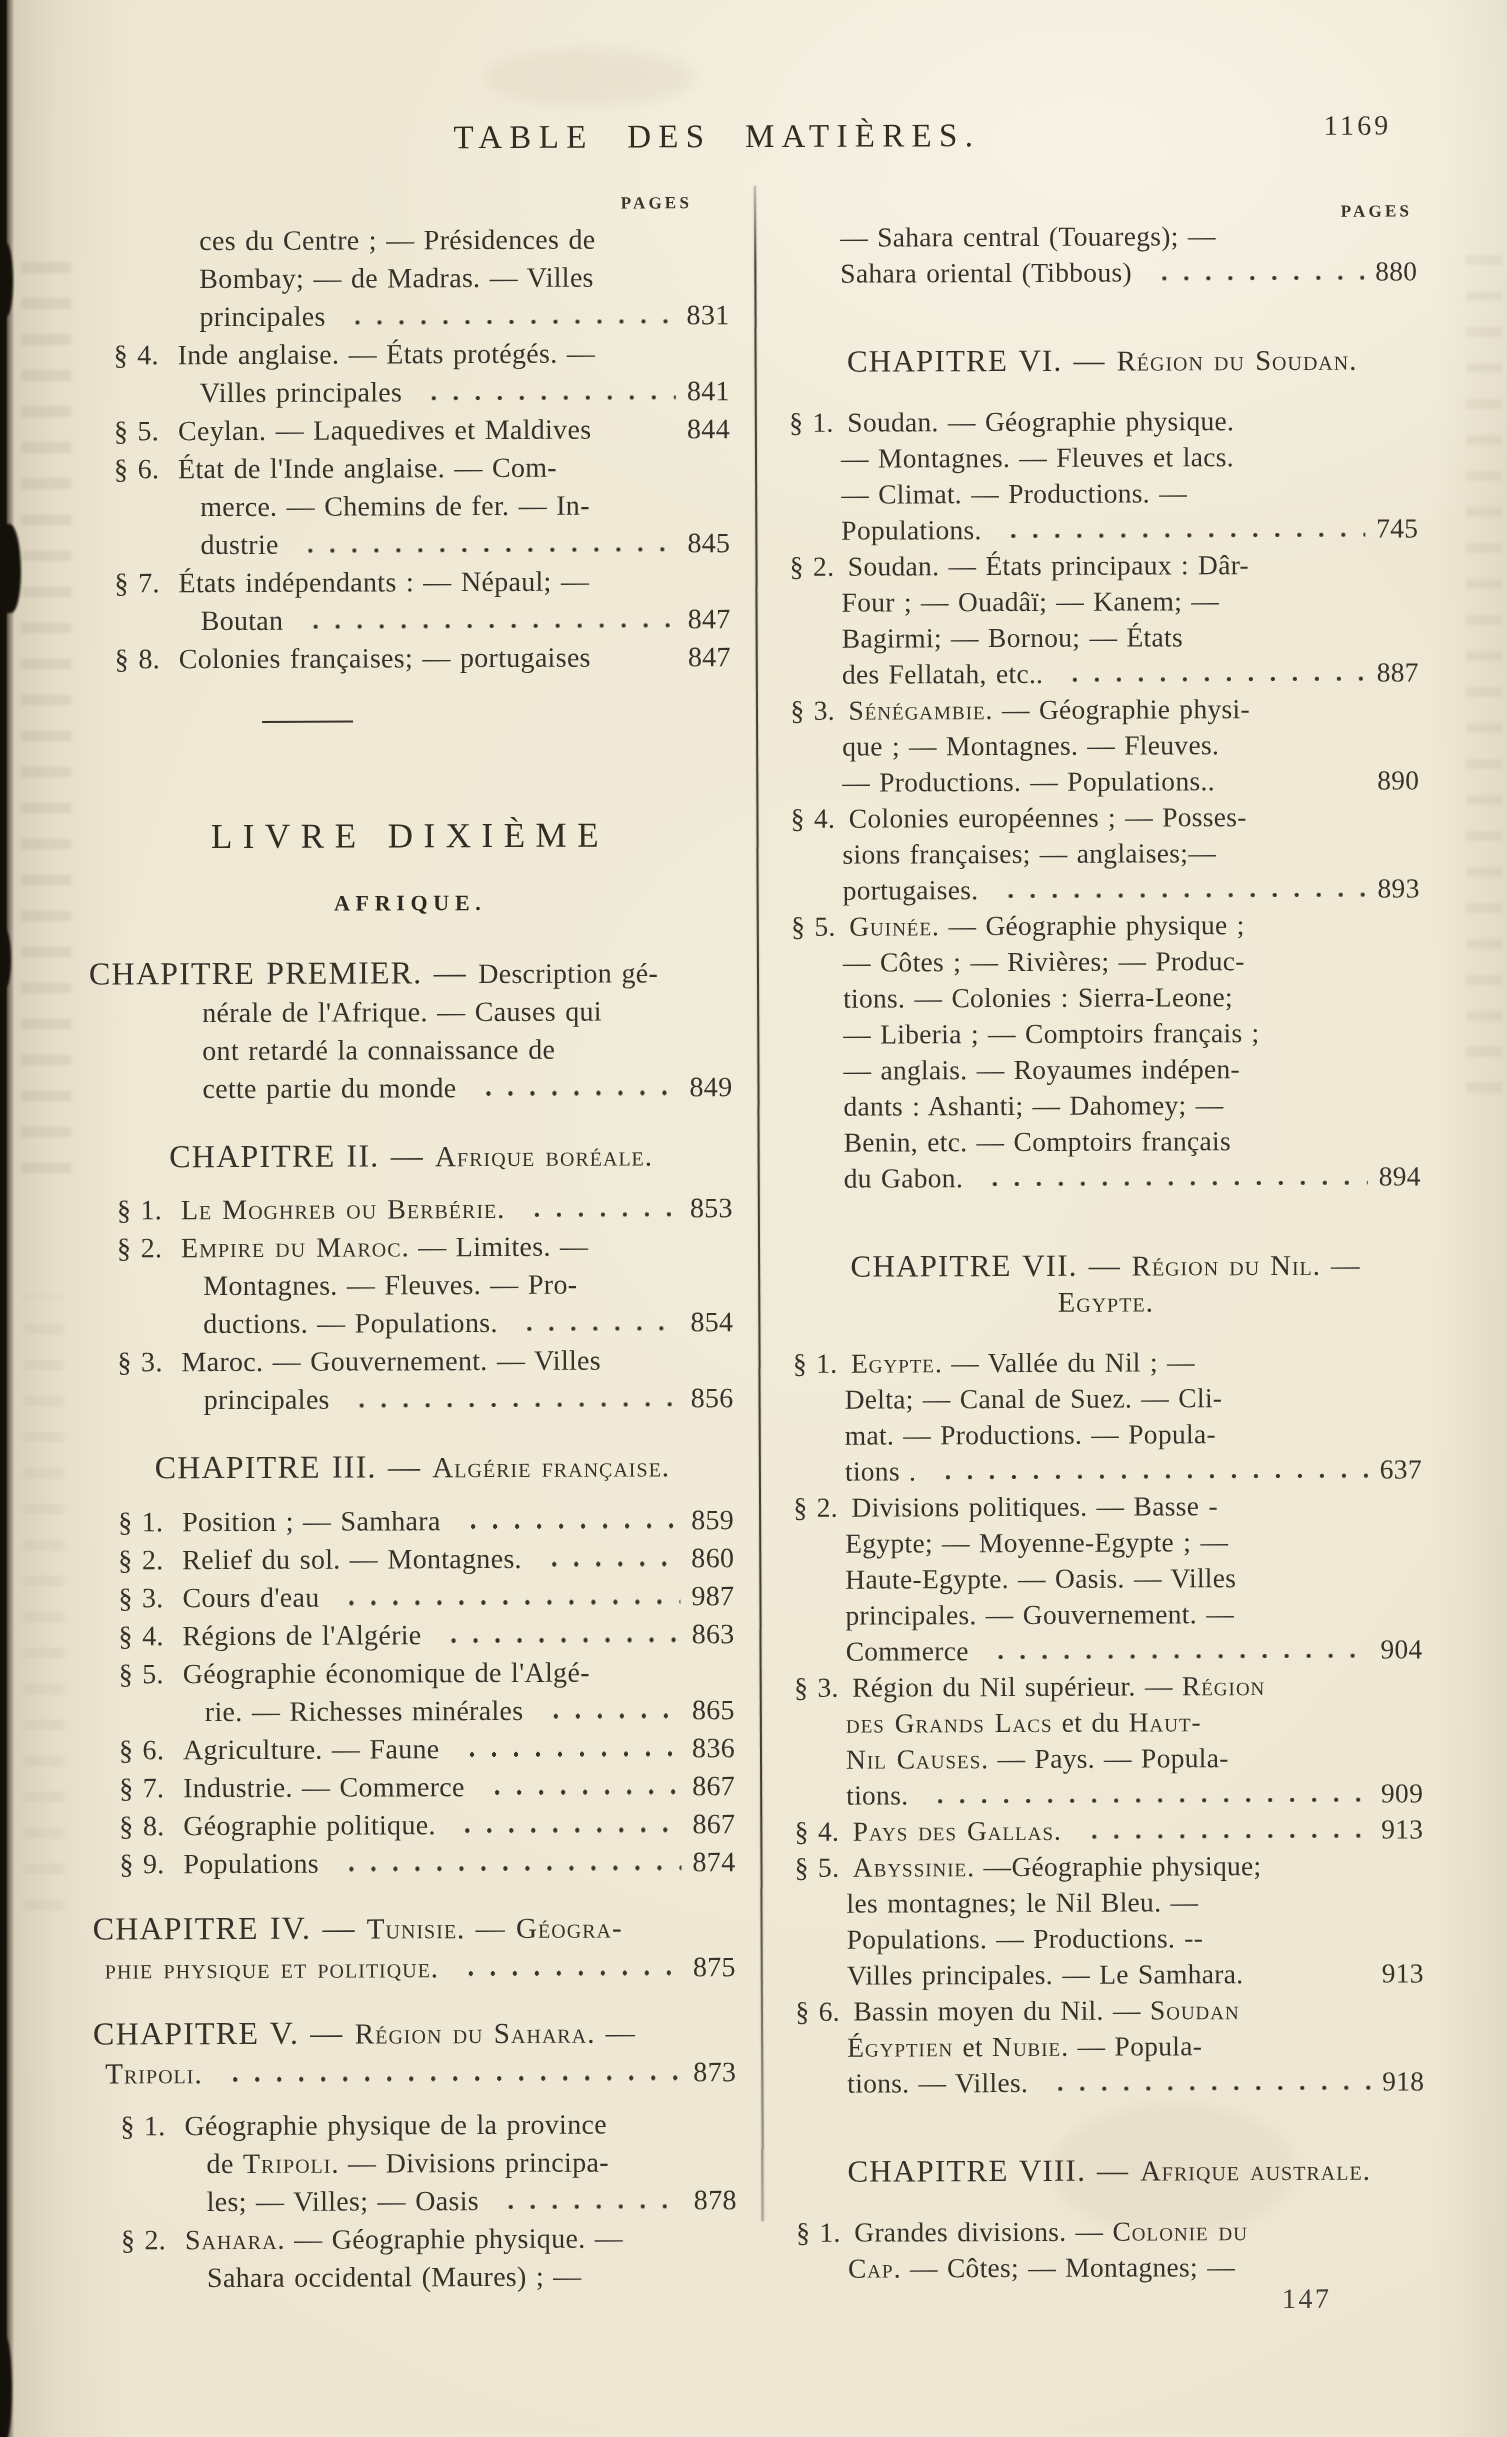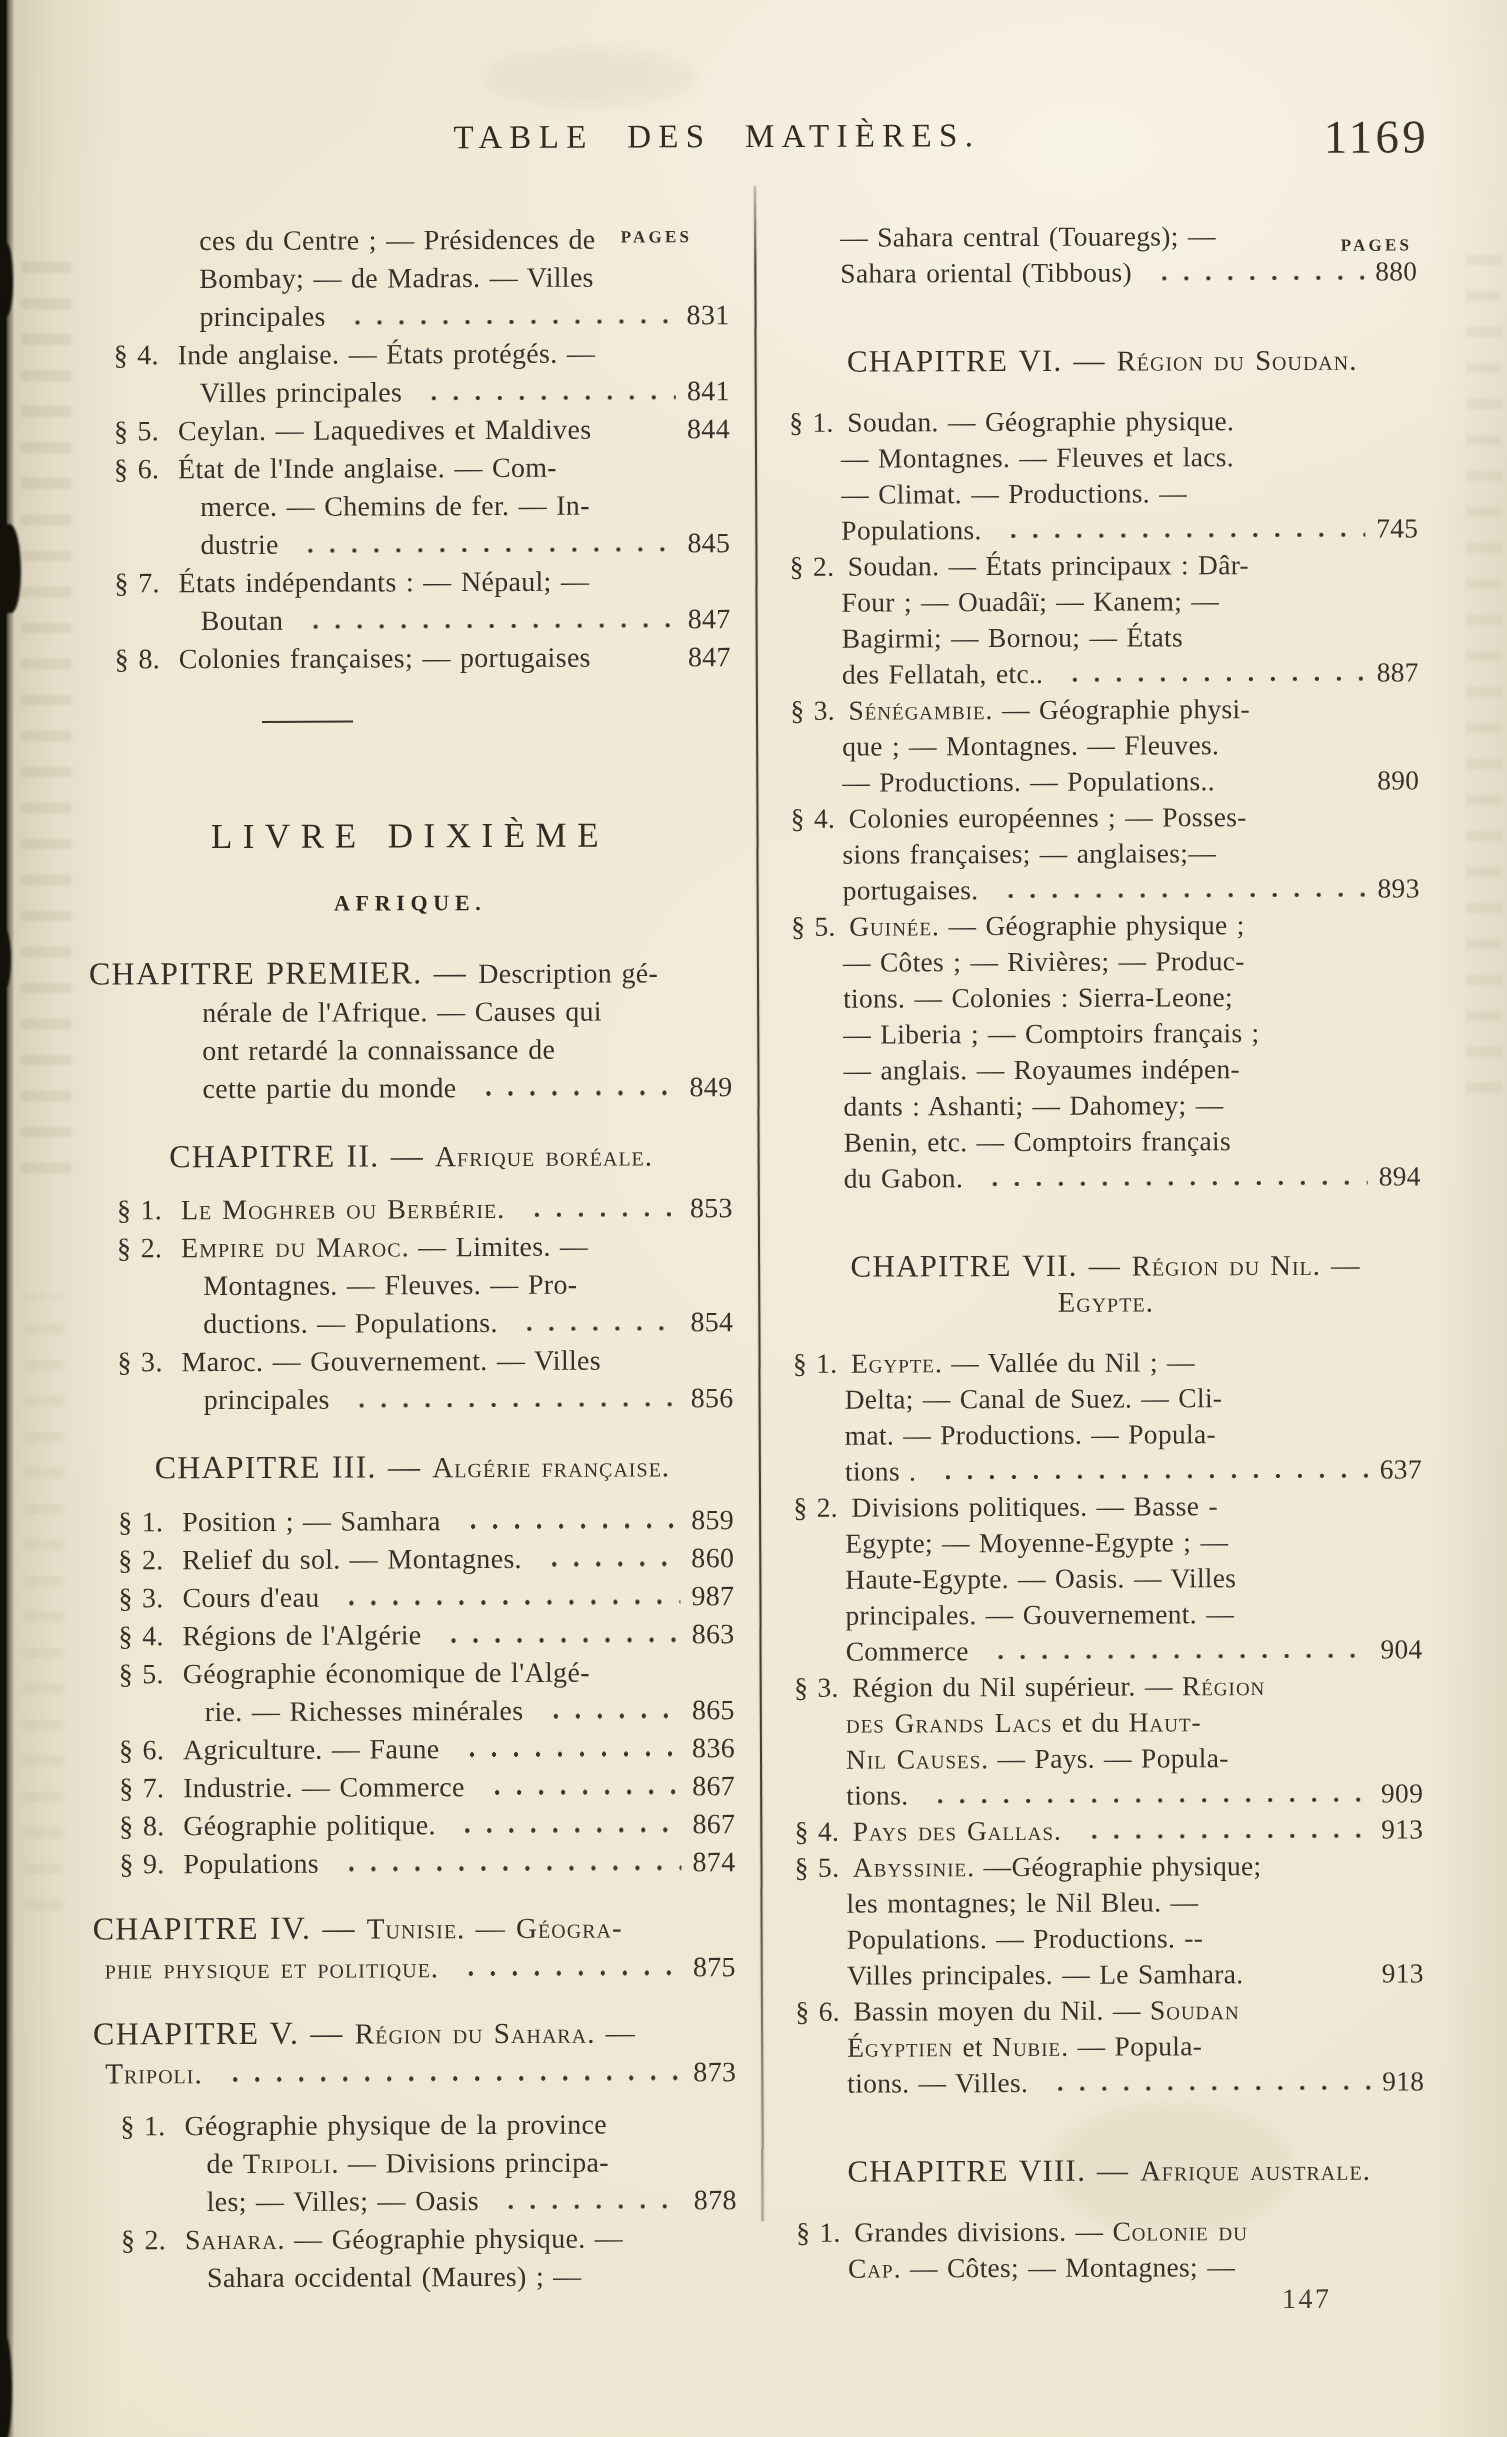--- a/index.html
+++ b/index.html
@@ -18,24 +18,24 @@
   .content{position:absolute;inset:0;transform:rotate(-0.22deg);transform-origin:50% 40%;}
 
   
   .hdr-title{
     position:absolute;left:380px;top:118px;width:680px;
     text-align:center;font-size:33px;letter-spacing:7.3px;word-spacing:18px;
     color:#332c24;white-space:nowrap;
   }
   .hdr-folio{
     position:absolute;left:1327px;top:112px;width:162px;
-    font-size:47px;letter-spacing:3.2px;color:#3a332b;
+    font-size:28px;letter-spacing:3.2px;color:#3a332b;
   }
   .pages-label{
-    position:absolute;font-size:17px;letter-spacing:3.2px;font-weight:bold;color:#3a332c;margin-top:34px;
+    position:absolute;font-size:17px;letter-spacing:3.2px;font-weight:bold;color:#3a332c;
   }
   .pages-left{left:566px;top:193px;width:129px;text-align:right;}
   .pages-right{left:1286px;top:204px;width:129px;text-align:right;}
 
   
   .divider{
     position:absolute;left:757px;top:186px;width:2.4px;height:2035px;
     background:linear-gradient(to bottom, rgba(58,50,43,.25) 0%, #4a4138 4%, #453c33 80%, rgba(58,50,43,.35) 100%);
     box-shadow:0 0 1.6px rgba(58,50,43,.5);
   }

